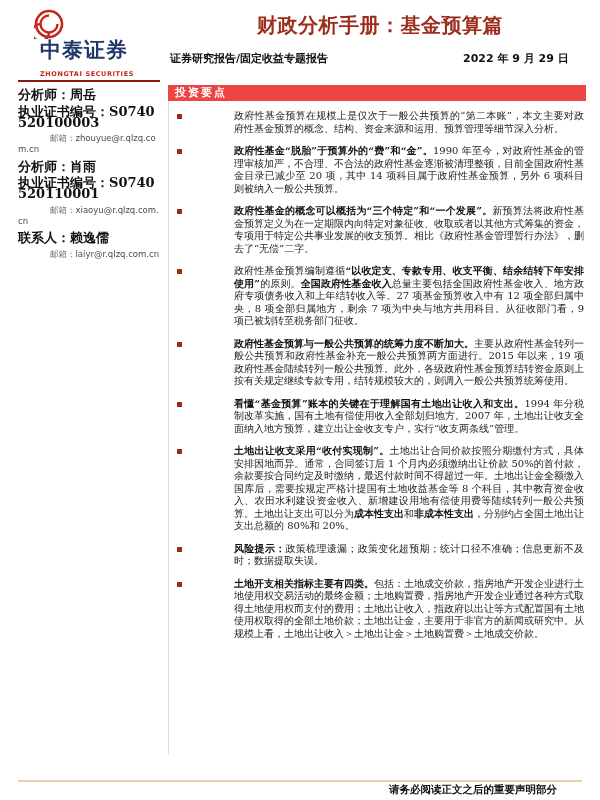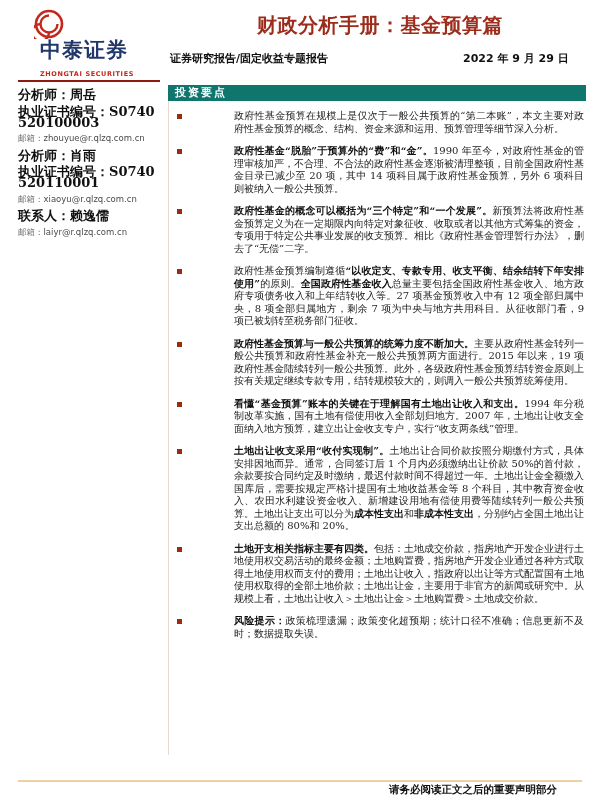--- a/index.html
+++ b/index.html
@@ -26,24 +26,24 @@
   .report-type{position:absolute;left:170px;font-weight:bold;color:#111;}
   .report-date{position:absolute;left:440px;font-weight:600;color:#111;margin-left:23px;}
   
   .sidebar{position:absolute;left:18px;top:80px;width:142px;
     border-top:2px solid #8f1a10;padding-top:7px;}
   .sb-entry{margin-bottom:5.5px;line-height:11px;word-break:break-all;}
   .sb-strong{font-weight:bold;font-size:13px;color:#111;
     font-family:"DejaVu Serif","Liberation Serif",serif;}
   .sb-plain{font-size:8.5px;color:#4a4a4a;
     font-family:"DejaVu Sans","Liberation Sans",sans-serif;}
-  .sb-plain .sb-label{color:#6a6a6a;}
+  .sb-plain .sb-label{color:#6a6a6a;margin-left:32px;}
   
   .content{position:absolute;left:168px;top:85px;width:418px;}
-  .section-bar{height:16px;background:#0f766e;color:#ffffff;
+  .section-bar{height:16px;background:#ef4444;color:#ffffff;
     font-family:"DejaVu Sans","Liberation Sans",sans-serif;
     font-weight:bold;font-size:11px;line-height:16px;padding-left:7px;
     letter-spacing:2px;box-sizing:border-box;}
   .bullets{list-style:none;margin:0;padding:9px 0 0 0;
     border-left:1px solid #e8d8d0;min-height:654px;box-sizing:border-box;}
   .bullet{display:flex;margin:0 0 10px 0;gap:40px;}
   .bullet-marker{flex:0 0 auto;width:5px;height:5px;background:#9e2b0e;
     margin:4px 12px 0 8px;}
   .bullet-text{flex:1 1 auto;font-size:10px;line-height:12.5px;
     text-align:justify;color:#222;padding-right:2px;}
@@ -117,25 +117,25 @@
         <li class="bullet">
           <span class="bullet-marker"></span>
           <span class="bullet-text"><span class="b">看懂“基金预算”账本的关键在于理解国有土地出让收入和支出。</span><span>1994 年分税制改革实施，国有土地有偿使用收入全部划归地方。2007 年，土地出让收支全面纳入地方预算，建立出让金收支专户，实行“收支两条线”管理。</span></span>
         </li>
         <li class="bullet">
           <span class="bullet-marker"></span>
           <span class="bullet-text"><span class="b">土地出让收支采用“收付实现制”。</span><span>土地出让合同价款按照分期缴付方式，具体安排因地而异。通常，合同签订后 1 个月内必须缴纳出让价款 50%的首付款，余款要按合同约定及时缴纳，最迟付款时间不得超过一年。土地出让金全额缴入国库后，需要按规定严格计提国有土地收益基金等 8 个科目，其中教育资金收入、农田水利建设资金收入、新增建设用地有偿使用费等陆续转列一般公共预算。土地出让支出可以分为</span><span class="b">成本性支出</span><span>和</span><span class="b">非成本性支出</span><span>，分别约占全国土地出让支出总额的 80%和 20%。</span></span>
         </li>
         <li class="bullet">
           <span class="bullet-marker"></span>
-          <span class="bullet-text"><span class="b">土地开支相关指标主要有四类。</span><span>包括：土地成交价款，指房地产开发企业进行土地使用权交易活动的最终金额；土地购置费，指房地产开发企业通过各种方式取得土地使用权而支付的费用；土地出让收入，指政府以出让等方式配置国有土地使用权取得的全部土地价款；土地出让金，主要用于非官方的新闻或研究中。从规模上看，土地出让收入＞土地出让金＞土地购置费＞土地成交价款。</span></span>
+          <span class="bullet-text"><span class="b">风险提示：</span><span>政策梳理遗漏；政策变化超预期；统计口径不准确；信息更新不及时；数据提取失误。</span></span>
         </li>
         <li class="bullet">
           <span class="bullet-marker"></span>
-          <span class="bullet-text"><span class="b">风险提示：</span><span>政策梳理遗漏；政策变化超预期；统计口径不准确；信息更新不及时；数据提取失误。</span></span>
+          <span class="bullet-text"><span class="b">土地开支相关指标主要有四类。</span><span>包括：土地成交价款，指房地产开发企业进行土地使用权交易活动的最终金额；土地购置费，指房地产开发企业通过各种方式取得土地使用权而支付的费用；土地出让收入，指政府以出让等方式配置国有土地使用权取得的全部土地价款；土地出让金，主要用于非官方的新闻或研究中。从规模上看，土地出让收入＞土地出让金＞土地购置费＞土地成交价款。</span></span>
         </li>
       </ul>
   </main>
 
   <footer class="footer">
     <div class="footer-line"></div>
     <div class="disclaimer">请务必阅读正文之后的重要声明部分</div>
   </footer>
 
 </div>

